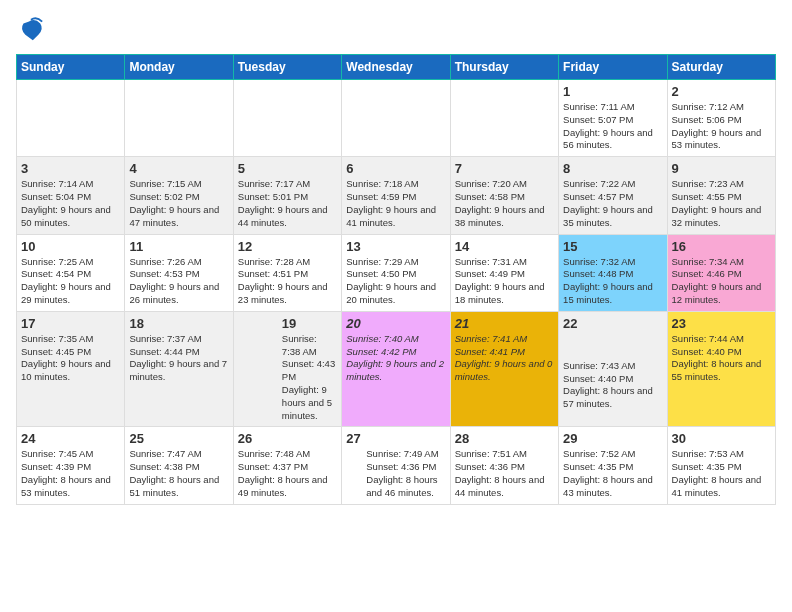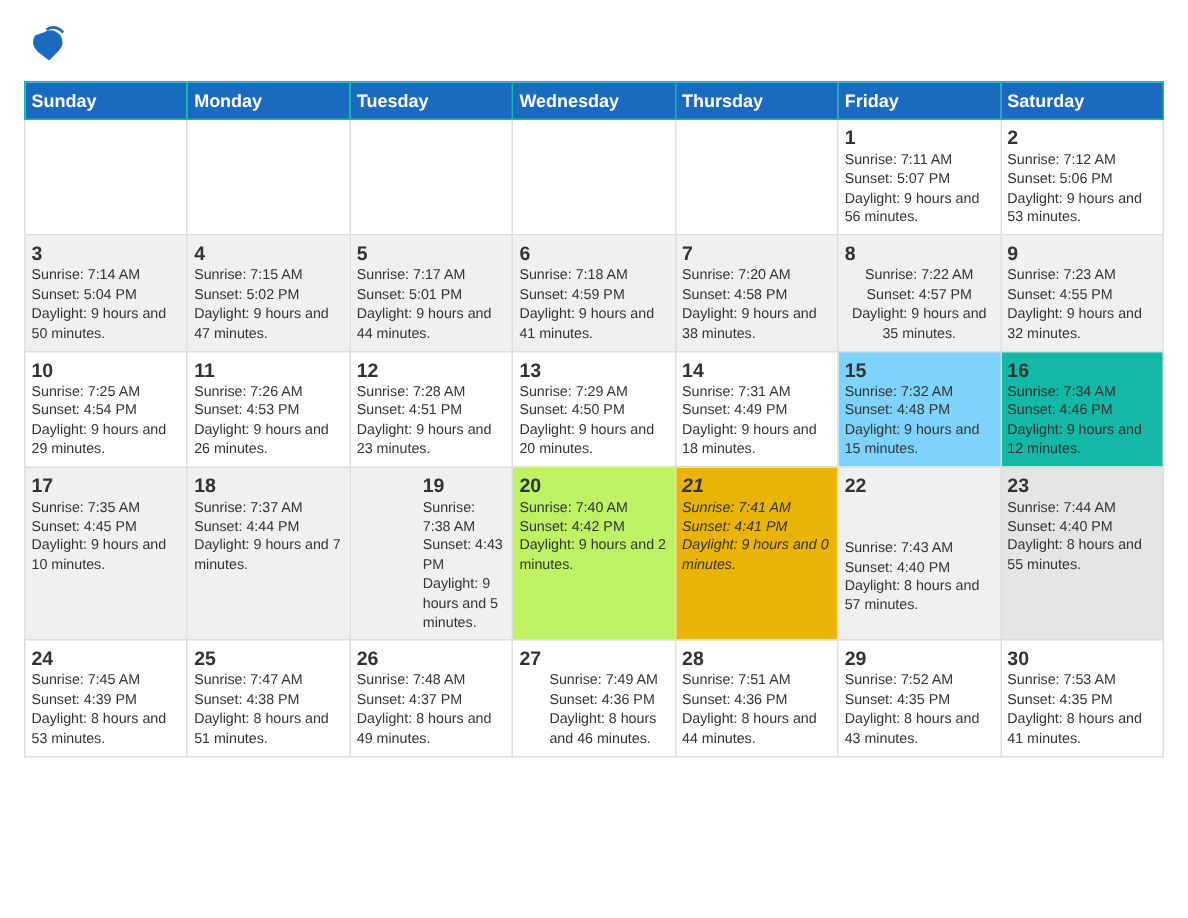--- a/index.html
+++ b/index.html
@@ -171,21 +171,21 @@
 Daylight: 9 hours and 41 minutes.</div>
           </td>
           <td style="background: rgb(240, 240, 240);">
             <span class="day-number">7</span>
             <div class="day-info" style="white-space: pre-line;">Sunrise: 7:20 AM
 Sunset: 4:58 PM
 Daylight: 9 hours and 38 minutes.</div>
           </td>
           <td style="background: rgb(240, 240, 240);">
             <span class="day-number">8</span>
-            <div class="day-info" style="white-space: pre-line; text-align: center;">Sunrise: 7:22 AM
+            <div class="day-info" style="white-space: pre-line;">Sunrise: 7:22 AM
 Sunset: 4:57 PM
 Daylight: 9 hours and 35 minutes.</div>
           </td>
           <td style="background: rgb(240, 240, 240);">
             <span class="day-number">9</span>
             <div class="day-info" style="white-space: pre-line;">Sunrise: 7:23 AM
 Sunset: 4:55 PM
 Daylight: 9 hours and 32 minutes.</div>
           </td>
         </tr>
@@ -219,21 +219,21 @@
             <div class="day-info" style="white-space: pre-line;">Sunrise: 7:31 AM
 Sunset: 4:49 PM
 Daylight: 9 hours and 18 minutes.</div>
           </td>
           <td style="background: #7dd3fc;">
             <span class="day-number">15</span>
             <div class="day-info" style="white-space: pre-line;">Sunrise: 7:32 AM
 Sunset: 4:48 PM
 Daylight: 9 hours and 15 minutes.</div>
           </td>
-          <td style="background: #14b8a6;">
+          <td style="background: #f9a8d4;">
             <span class="day-number">16</span>
             <div class="day-info" style="white-space: pre-line;">Sunrise: 7:34 AM
 Sunset: 4:46 PM
 Daylight: 9 hours and 12 minutes.</div>
           </td>
         </tr>
         <tr class="row-even">
           <td style="background: rgb(240, 240, 240);">
             <span class="day-number">17</span>
             <div class="day-info" style="white-space: pre-line;">Sunrise: 7:35 AM
@@ -245,39 +245,39 @@
             <div class="day-info" style="white-space: pre-line;">Sunrise: 7:37 AM
 Sunset: 4:44 PM
 Daylight: 9 hours and 7 minutes.</div>
           </td>
           <td style="background: rgb(240, 240, 240); padding-left: 48px;">
             <span class="day-number">19</span>
             <div class="day-info" style="white-space: pre-line;">Sunrise: 7:38 AM
 Sunset: 4:43 PM
 Daylight: 9 hours and 5 minutes.</div>
           </td>
-          <td style="background: #bef264;">
+          <td style="background: #f0abfc; font-style: italic;">
             <span class="day-number">20</span>
             <div class="day-info" style="white-space: pre-line;">Sunrise: 7:40 AM
 Sunset: 4:42 PM
 Daylight: 9 hours and 2 minutes.</div>
           </td>
           <td style="background: #eab308; font-style: italic;">
             <span class="day-number">21</span>
             <div class="day-info" style="white-space: pre-line;">Sunrise: 7:41 AM
 Sunset: 4:41 PM
 Daylight: 9 hours and 0 minutes.</div>
           </td>
           <td style="background: rgb(240, 240, 240);">
             <span class="day-number">22</span>
             <div class="day-info" style="white-space: pre-line; margin-top: 29px;">Sunrise: 7:43 AM
 Sunset: 4:40 PM
 Daylight: 8 hours and 57 minutes.</div>
           </td>
-          <td style="background: #e5e5e5;">
+          <td style="background: #fde047;">
             <span class="day-number">23</span>
             <div class="day-info" style="white-space: pre-line;">Sunrise: 7:44 AM
 Sunset: 4:40 PM
 Daylight: 8 hours and 55 minutes.</div>
           </td>
         </tr>
         <tr class="row-odd">
           <td style="background: rgb(255, 255, 255);">
             <span class="day-number">24</span>
             <div class="day-info" style="white-space: pre-line;">Sunrise: 7:45 AM

